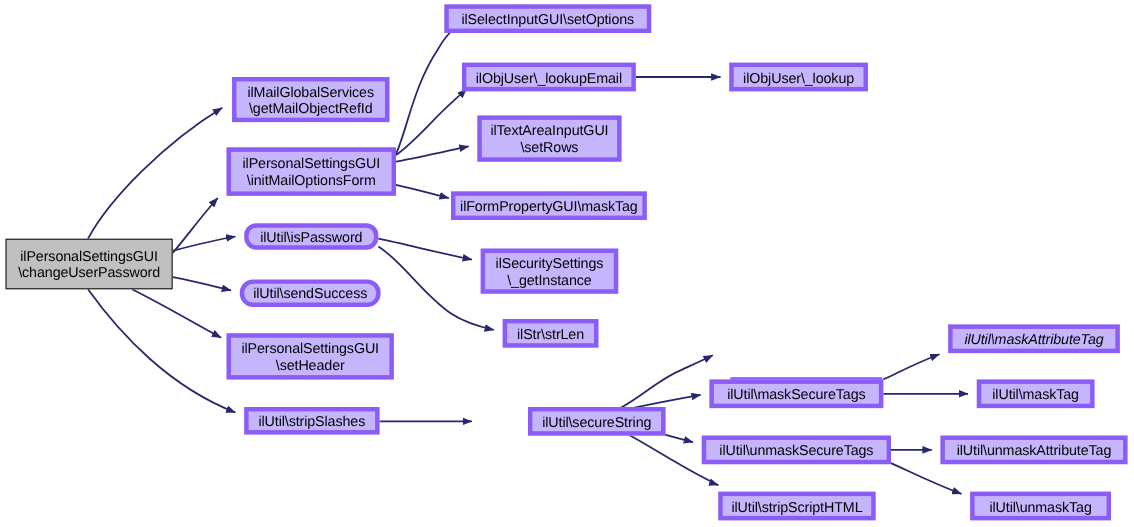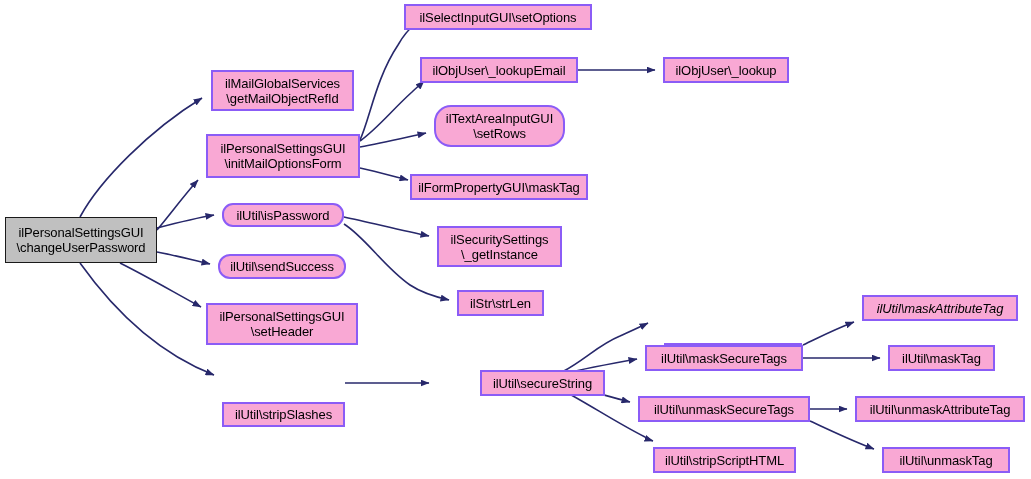--- a/index.html
+++ b/index.html
@@ -20,22 +20,22 @@
     position: absolute;
     left: 0;
     top: 0;
     width: 1031px;
     height: 479px;
     pointer-events: none;
   }
   .gnode {
     position: absolute;
     box-sizing: border-box;
-    border: 2px solid #8b5cf6;
-    background: #f9a8d4;
+    border: 4px solid #8b5cf6;
+    background: #c4b5fd;
     color: #000000;
     font-size: 13px;
     line-height: 15px;
     text-align: center;
     display: flex;
     align-items: center;
     justify-content: center;
     white-space: pre-line;
     letter-spacing: -0.1px;
     z-index: 2;
@@ -91,24 +91,24 @@
       <div class="gnode root" style="left: 5px; top: 217px; width: 152px; height: 46px;"><span class="lbl">ilPersonalSettingsGUI
 \changeUserPassword</span></div>
       <div class="gnode" style="left: 211px; top: 70px; width: 143px; height: 41px;"><span class="lbl">ilMailGlobalServices
 \getMailObjectRefId</span></div>
       <div class="gnode" style="left: 206px; top: 134px; width: 154px; height: 44px;"><span class="lbl">ilPersonalSettingsGUI
 \initMailOptionsForm</span></div>
       <div class="gnode" style="left: 222px; top: 203px; width: 122px; height: 24px; border-radius: 11px;"><span class="lbl">ilUtil\isPassword</span></div>
       <div class="gnode" style="left: 218px; top: 254px; width: 128px; height: 25px; border-radius: 12px;"><span class="lbl">ilUtil\sendSuccess</span></div>
       <div class="gnode" style="left: 206px; top: 303px; width: 152px; height: 42px;"><span class="lbl">ilPersonalSettingsGUI
 \setHeader</span></div>
-      <div class="gnode" style="left: 222px; top: 370px; width: 123px; height: 25px; margin-top: 32px;"><span class="lbl">ilUtil\stripSlashes</span></div>
+      <div class="gnode" style="left: 222px; top: 370px; width: 123px; height: 25px;"><span class="lbl">ilUtil\stripSlashes</span></div>
       <div class="gnode" style="left: 404px; top: 4px; width: 188px; height: 26px;"><span class="lbl">ilSelectInputGUI\setOptions</span></div>
       <div class="gnode" style="left: 420px; top: 57px; width: 158px; height: 26px;"><span class="lbl">ilObjUser\_lookupEmail</span></div>
-      <div class="gnode" style="left: 434px; top: 105px; width: 131px; height: 42px; border-radius: 17px;"><span class="lbl">ilTextAreaInputGUI
+      <div class="gnode" style="left: 434px; top: 105px; width: 131px; height: 42px;"><span class="lbl">ilTextAreaInputGUI
 \setRows</span></div>
       <div class="gnode" style="left: 410px; top: 174px; width: 178px; height: 26px;"><span class="lbl">ilFormPropertyGUI\maskTag</span></div>
       <div class="gnode" style="left: 663px; top: 57px; width: 126px; height: 26px;"><span class="lbl">ilObjUser\_lookup</span></div>
       <div class="gnode" style="left: 437px; top: 226px; width: 125px; height: 41px;"><span class="lbl">ilSecuritySettings
 \_getInstance</span></div>
       <div class="gnode" style="left: 457px; top: 290px; width: 87px; height: 26px;"><span class="lbl">ilStr\strLen</span></div>
       <div class="gnode" style="left: 437px; top: 370px; width: 125px; height: 26px; margin-left: 43px;"><span class="lbl">ilUtil\secureString</span></div>
       <div class="gnode" style="left: 664px; top: 295px; width: 138px; height: 26px; margin-top: 48px;"><span class="lbl">ilUtil\getSecureTags</span></div>
       <div class="gnode" style="left: 645px; top: 345px; width: 158px; height: 26px;"><span class="lbl">ilUtil\maskSecureTags</span></div>
       <div class="gnode" style="left: 638px; top: 396px; width: 172px; height: 26px;"><span class="lbl">ilUtil\unmaskSecureTags</span></div>

